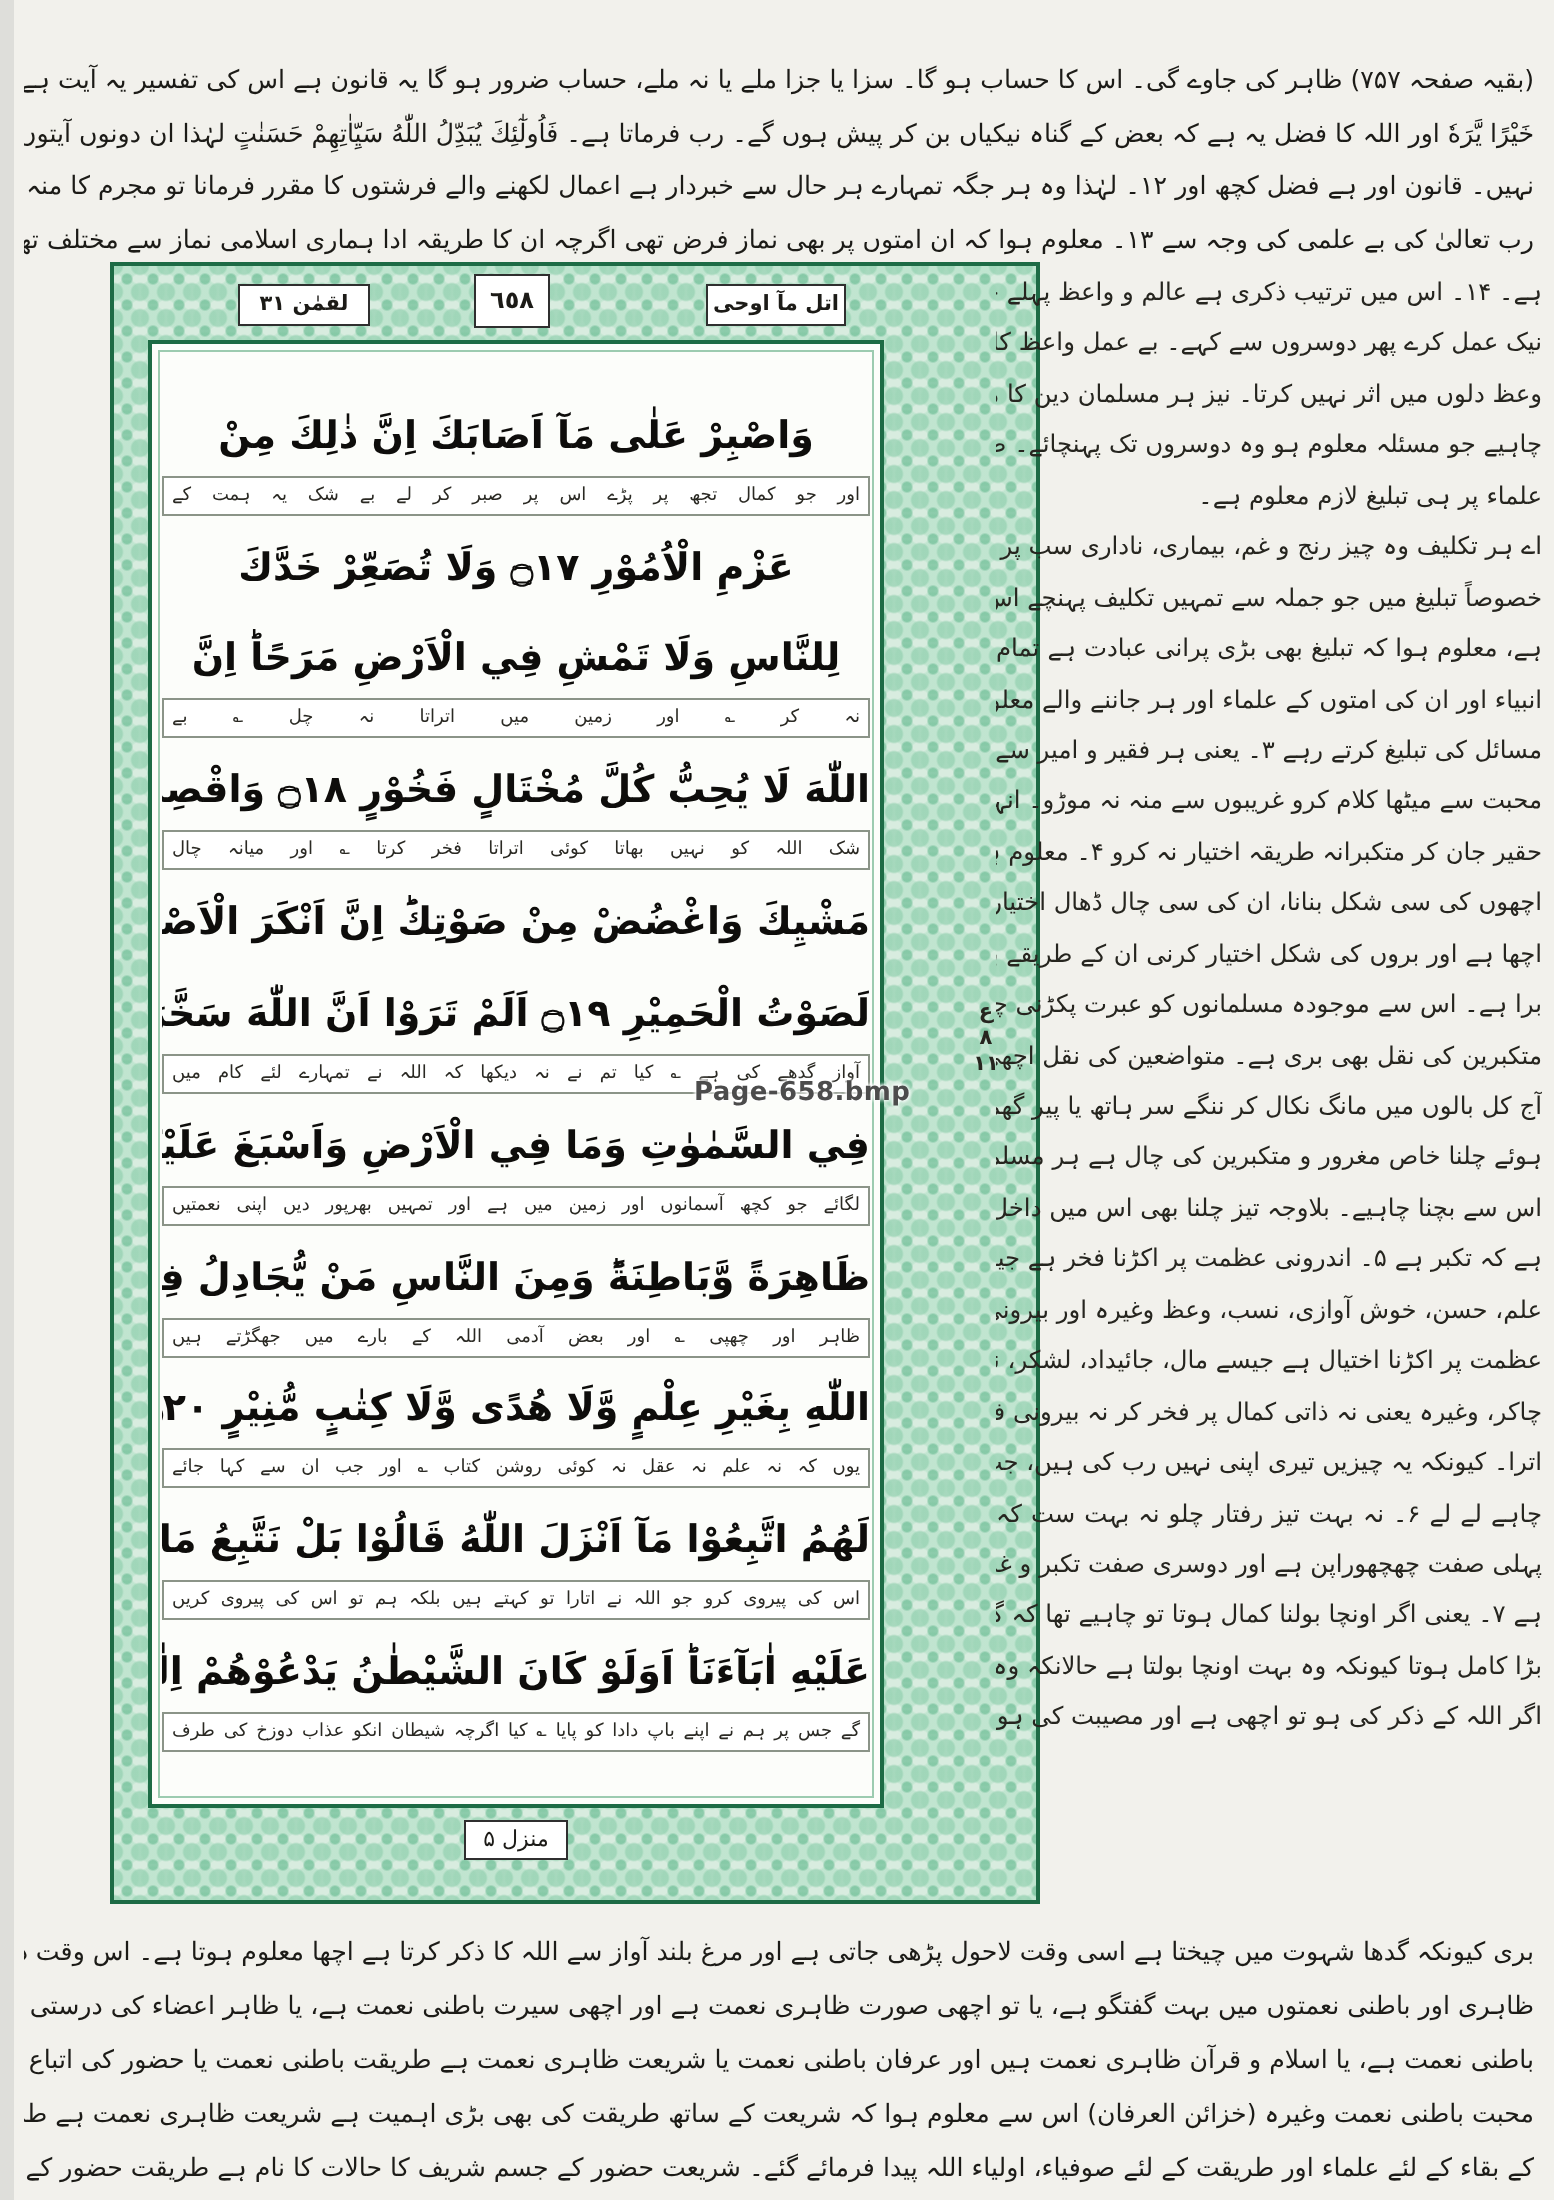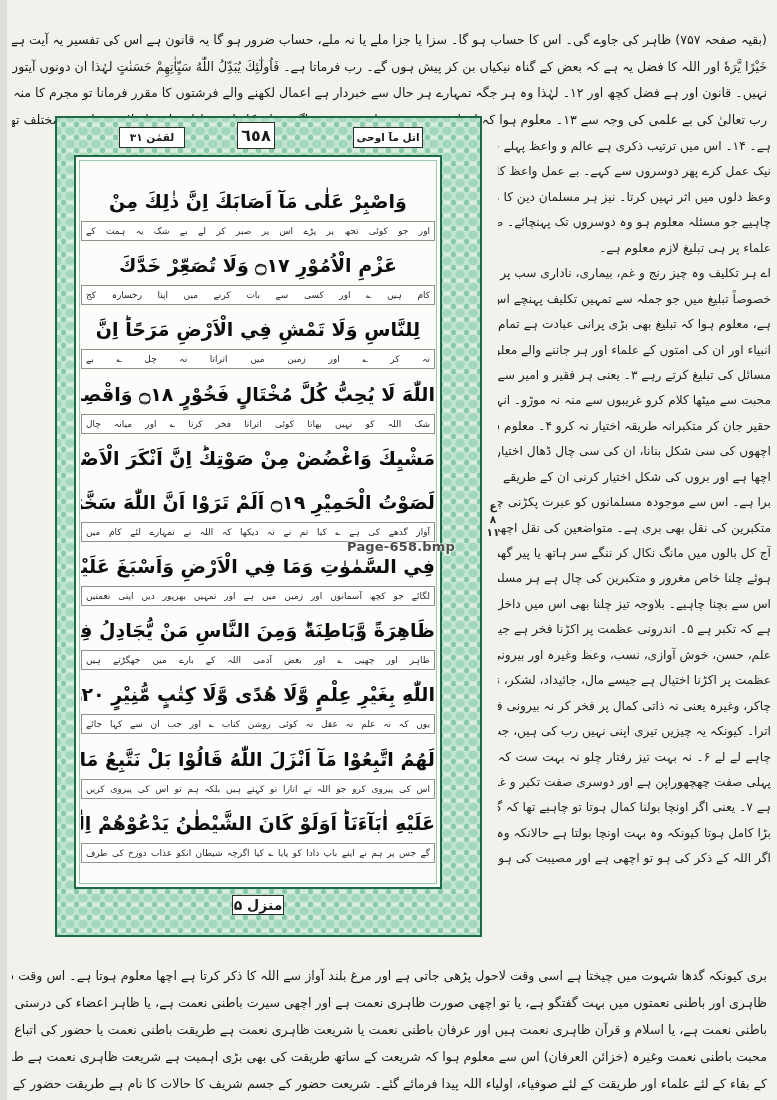--- a/index.html
+++ b/index.html
@@ -12,21 +12,21 @@
   .scan-edge{position:absolute;left:0;top:0;bottom:0;width:7px;background:#dededa;}
   
   .top-block{
     position:absolute;right:10px;left:12px;top:27px;
     direction:rtl;font-size:12.6px;line-height:26.5px;
     text-align:justify;
   }
   .top-block .tline{height:26.5px;white-space:nowrap;overflow:hidden;text-align:justify;text-align-last:justify;}
   
   .frame{
-    position:absolute;left:55px;top:116px;width:427px;height:821px;
+    position:absolute;left:55px;top:131px;width:465px;height:821px;
     box-sizing:border-box;
     border:2px solid #1d6b45;
     background:
       radial-gradient(circle, rgba(110,190,150,.70) 0 2.2px, rgba(110,190,150,0) 3.2px) 0 0/13px 13px,
       radial-gradient(circle, rgba(150,210,178,.75) 0 4px, rgba(150,210,178,0) 5px) 6.5px 6.5px/13px 13px,
       radial-gradient(circle, rgba(190,228,206,.9) 0 5.5px, rgba(190,228,206,0) 6.5px) 0 6.5px/13px 13px,
       #d8ecdf;
   }
   .inner{
     position:absolute;left:17px;top:37px;width:368px;height:734px;
@@ -45,23 +45,23 @@
     box-sizing:border-box;border:1px solid #8b9488;background:#ffffff;
     font-size:9px;line-height:18px;height:20px;color:#2a2923;
     text-align:justify;text-align-last:justify;white-space:nowrap;overflow:hidden;
     padding:0 4px;
   }
   .hbox{
     position:absolute;box-sizing:border-box;background:#fff;border:1px solid #2f2f2f;
     text-align:center;font-weight:700;overflow:hidden;
   }
   .hbox.surah{left:62px;top:9px;width:66px;height:21px;font-size:10.5px;line-height:19px;}
-  .hbox.pageno{left:180px;top:4px;width:38px;height:27px;font-size:16px;line-height:25px;}
+  .hbox.pageno{left:180px;top:4px;width:38px;height:27px;font-size:12px;line-height:25px;}
   .hbox.juz{left:296px;top:9px;width:70px;height:21px;font-size:10.5px;line-height:19px;}
-  .hbox.manzil{left:175px;top:777px;width:52px;height:20px;font-size:14px;line-height:18px;font-weight:700;}
+  .hbox.manzil{left:175px;top:777px;width:52px;height:20px;font-size:11px;line-height:18px;font-weight:400;}
   
   .ruku{
     position:absolute;left:482px;top:500px;width:22px;
     text-align:center;font-size:10.5px;line-height:13px;font-weight:700;color:#26251f;
   }
   
   .watermark{
     position:absolute;left:347px;top:539px;
     font-size:13px;font-weight:700;color:#4c4c4c;direction:ltr;
     text-shadow:0 0 2px #fff,0 0 2px #fff,0 0 2px #fff;
@@ -94,25 +94,24 @@
 </div>
 
 <div class="frame">
   <div class="hbox surah">لقمٰن ۳۱</div>
   <div class="hbox pageno">٦٥٨</div>
   <div class="hbox juz">اتل مآ اوحی ۲۱</div>
 
   <div class="inner">
     <div class="pair">
       <div class="arabic">وَاصْبِرْ عَلٰى مَآ اَصَابَكَ اِنَّ ذٰلِكَ مِنْ</div>
-      <div class="interlinear">اور جو کوئی تجھ پر پڑے اس پر صبر کر لے بے شک یہ ہمت کے</div>
+      <div class="interlinear">اور جو کمال تجھ پر پڑے اس پر صبر کر لے بے شک یہ ہمت کے</div>
     </div>
     <div class="pair">
       <div class="arabic">عَزْمِ الْاُمُوْرِ ۝۱۷ وَلَا تُصَعِّرْ خَدَّكَ</div>
-      <div class="interlinear">کام ہیں ؎ اور کسی سے بات کرنے میں اپنا رخسارہ کج</div>
     </div>
     <div class="pair">
       <div class="arabic">لِلنَّاسِ وَلَا تَمْشِ فِي الْاَرْضِ مَرَحًاؕ اِنَّ</div>
       <div class="interlinear">نہ کر ؎ اور زمین میں اتراتا نہ چل ؎ بے</div>
     </div>
     <div class="pair">
       <div class="arabic">اللّٰهَ لَا يُحِبُّ كُلَّ مُخْتَالٍ فَخُوْرٍ ۝۱۸ وَاقْصِدْ فِيْ</div>
       <div class="interlinear">شک اللہ کو نہیں بھاتا کوئی اتراتا فخر کرتا ؎ اور میانہ چال</div>
     </div>
     <div class="pair">

